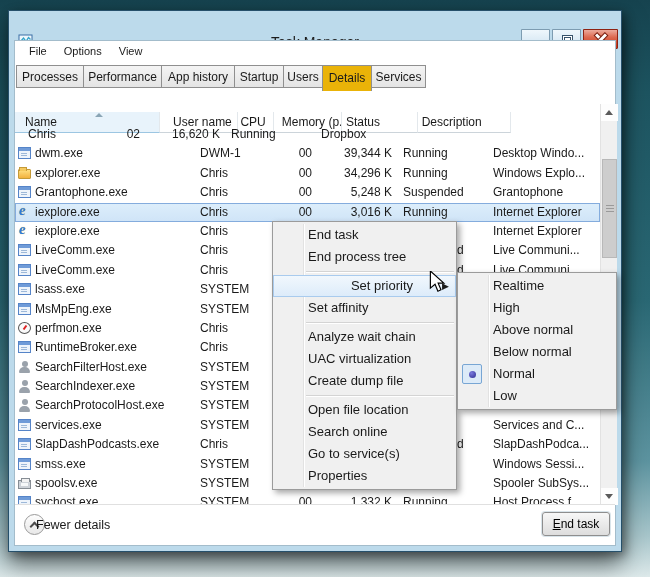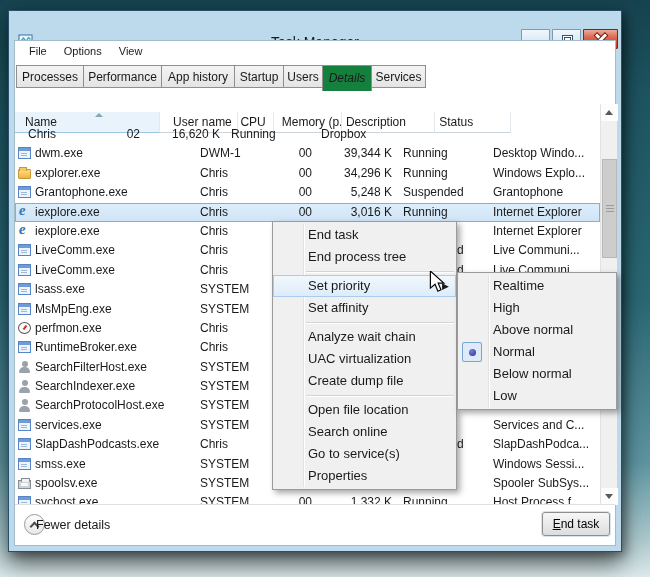--- a/index.html
+++ b/index.html
@@ -33,22 +33,22 @@
 
   
   .menubar { position:absolute; left:0; top:0; right:0; height:21px; padding-left:7px; font-size:11px; }
   .menubar span { display:inline-block; padding:4px 7px 0 7px; }
 
   
   .tabs { position:absolute; left:1px; top:24px; display:flex; align-items:flex-start; height:26px; font-size:12px; }
   .tab { height:23px; line-height:22px; text-align:center; background:linear-gradient(#f4f4f4,#e4e4e4);
     border:1px solid #8f8f8f; border-left:none; padding:0 2px; }
   .tab:first-child { border-left:1px solid #8f8f8f; }
-  .tab.active { height:26px; line-height:24px; background:#15803d; border:1px solid #8f8f8f; border-bottom:none;
-    margin-left:-1px; position:relative; z-index:2;font-style:italic; }
+  .tab.active { height:26px; line-height:24px; background:#eab308; border:1px solid #8f8f8f; border-bottom:none;
+    margin-left:-1px; position:relative; z-index:2; }
 
   
   .list { position:absolute; left:0; top:63px; width:602px; height:401px; font-size:12px; }
   .lheader { position:absolute; left:0; top:8px; height:21px; display:flex; width:496px; }
   .hcell { border-right:1px solid #e3e8ec; border-bottom:1px solid #ccd4da; line-height:20px; position:relative;
     white-space:nowrap; overflow:hidden; background:#fff; }
   .hcell.sorted { background:#e8f3fb; border-bottom:1px solid #9cc6e2; }
   .sort-arrow { position:absolute; top:1px; left:80px; width:0; height:0;
     border-left:4px solid transparent; border-right:4px solid transparent; border-bottom:4px solid #8aa5b5; }
   .h-name{width:172px;padding-left:10px;} .h-user{width:91px;padding-left:13px;}
@@ -106,21 +106,21 @@
     font-family:"Liberation Sans",sans-serif; background:linear-gradient(#f7f7f7,#dddddd);
     border:1px solid #8e8e8e; border-radius:3px; box-shadow:0 0 0 1px #d9e4ea; }
   .endtask-btn::first-letter { text-decoration:underline; }
 
   
   .ctxmenu { position:absolute; left:272px; top:221px; width:185px; background:#f0f0f0;
     border:1px solid #9b9b9b; padding:2px 0; z-index:50; box-shadow:3px 3px 6px rgba(0,0,0,.35); font-size:13px; }
   .ctxmenu::before, .submenu::before { content:""; position:absolute; left:30px; top:2px; bottom:2px;
     width:1px; background:#e2e2e2; box-shadow:1px 0 0 #fff; }
   .mi { position:relative; height:22px; line-height:22px; padding-left:35px; white-space:nowrap; z-index:1; }
-  .mi.hl { background:linear-gradient(#f2f8fd,#dcebfa); box-shadow:inset 0 0 0 1px #a9cbee; }
+  .mi.hl { background:linear-gradient(#f2f8fd,#dcebfa); box-shadow:inset 0 0 0 1px #a9cbee;text-align:center; }
   .msep { height:1px; margin:3px 2px 3px 33px; background:#d4d4d4; box-shadow:0 1px 0 #fff; }
   .sub-arrow { position:absolute; right:7px; top:0; font-size:9px; color:#1a1a1a; }
   .submenu { position:absolute; left:457px; top:272px; width:160px; background:#f0f0f0;
     border:1px solid #9b9b9b; padding:2px 0; z-index:55; box-shadow:3px 3px 6px rgba(0,0,0,.35); font-size:13px; }
   .radio-box { position:absolute; left:4px; top:1px; width:20px; height:20px; background:#ddebf8;
     border:1px solid #78a6d4; border-radius:2px; }
   .radio-dot { position:absolute; left:6px; top:6px; width:7px; height:7px; border-radius:50%;
     background:radial-gradient(circle at 35% 30%, #7a7ade, #2e2e91); }
 
   .cursor { position:absolute; left:428px; top:271px; z-index:60; }
@@ -172,22 +172,22 @@
 
       <div class="list">
         <div class="lheader">
           <div class="hcell h-name sorted">
             <span class="sort-arrow"></span>
             <span>Name</span>
           </div>
           <div class="hcell h-user">User name</div>
           <div class="hcell h-cpu">CPU</div>
           <div class="hcell h-mem">Memory (p...</div>
+          <div class="hcell h-status">Status</div>
           <div class="hcell h-desc">Description</div>
-          <div class="hcell h-status">Status</div>
         </div>
 
         <div class="rows">
 
         <div class="row">
               <span class="cell c-user">Chris</span>
               <span class="cell c-cpu">02</span>
               <span class="cell c-mem">16,620 K</span>
               <span class="cell c-status">Running</span>
               <span class="cell c-desc">Dropbox</span>
@@ -387,26 +387,26 @@
     <div class="mi">Open file location</div>
     <div class="mi">Search online</div>
     <div class="mi">Go to service(s)</div>
     <div class="mi">Properties</div>
   </div>
 
   <div class="submenu">
     <div class="mi">Realtime</div>
     <div class="mi">High</div>
     <div class="mi">Above normal</div>
+    <div class="mi">Below normal</div>
     <div class="mi">
       <span class="radio-box">
           <span class="radio-dot"></span>
         </span>
       <span>Normal</span>
     </div>
-    <div class="mi">Below normal</div>
     <div class="mi">Low</div>
   </div>
 
   <svg class="cursor" width="19" height="22" viewBox="0 0 13 17">
     <polygon points="1,0 1,13.2 4.6,10.2 6.8,15.6 9.2,14.5 7,9.4 11.4,9.4" fill="#fff" stroke="#000" stroke-width="0.9"></polygon>
   </svg>
 </div>
 
 </body></html>

